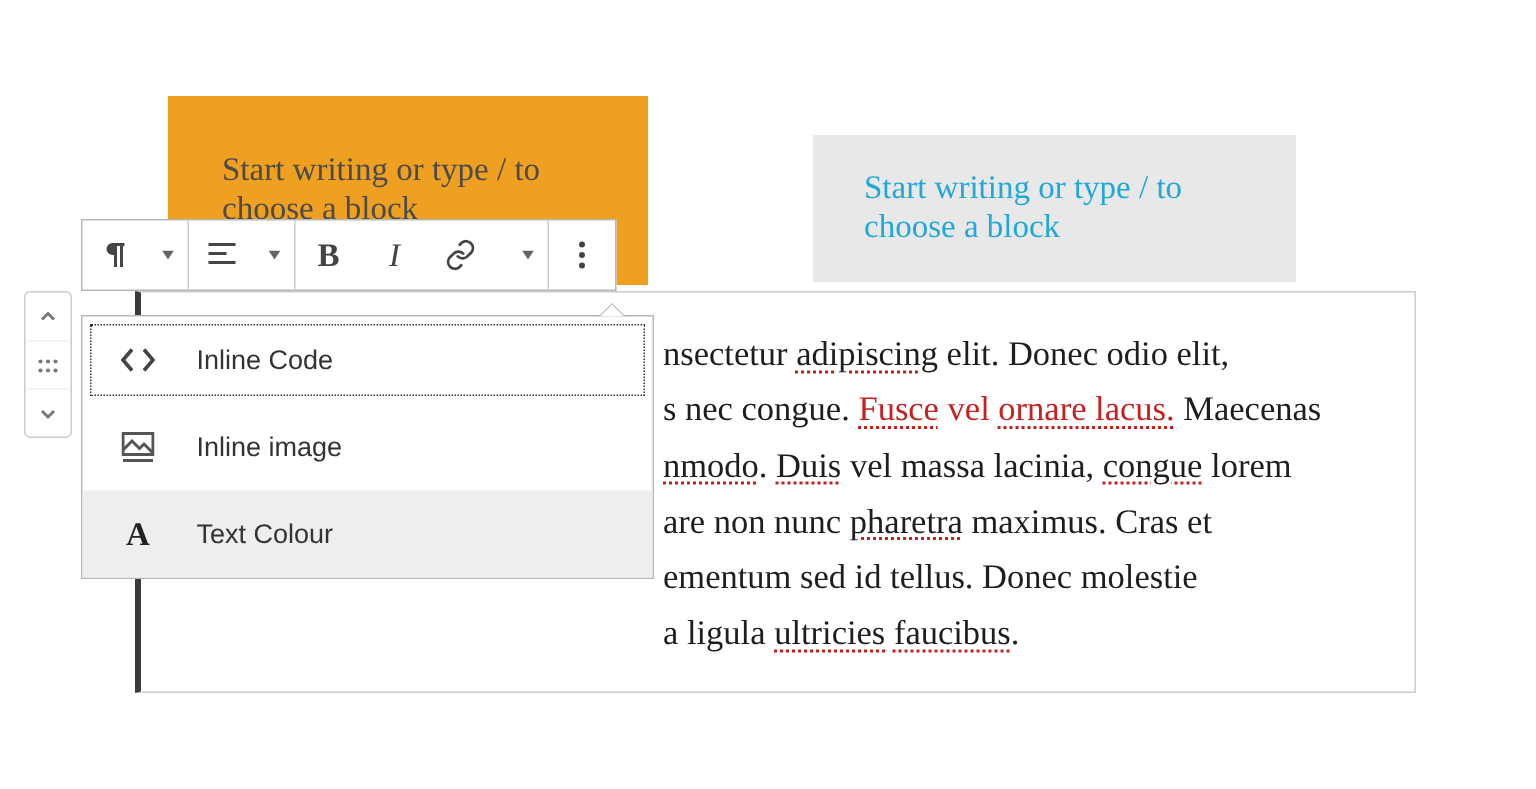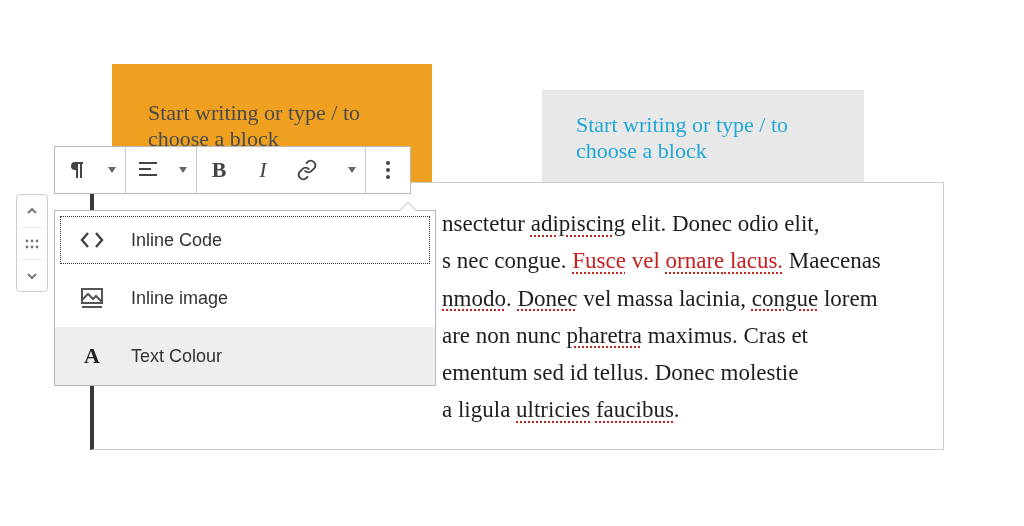--- a/index.html
+++ b/index.html
@@ -67,21 +67,21 @@
   .dd-item {
     display:flex; align-items:center; gap:24px;
     height:58px; padding:0 22px;
   }
   .dd-item .dd-icon { width:30px; display:flex; justify-content:center; color:#555; }
   .dd-item.focused { outline:1px dotted #333; outline-offset:-6px; }
   .dd-item.highlight { background:#eeeeee; }
 
   
   .para-block {
-    position:absolute; left:90px; top:182px; width:854px; height:268px;
+    position:absolute; left:90px; top:194px; width:854px; height:268px;
     border:1px solid #ccc; background:#fff;
     padding:22px 24px 0 348px;  
     font-size:23px; line-height:1.62; color:#1e1e1e;
     border-left:4px solid #3a3a3a;
     z-index:1;
   }
   .red { color:#c62020; }
   .spell { text-decoration: underline dotted #c62020 2px; text-underline-offset:4px; }
 
   
@@ -97,21 +97,21 @@
 
   <div class="ph-orange">Start writing or type / to choose a block</div>
   <div class="ph-grey">Start writing or type / to choose a block</div>
 
   <div class="para-block">
     
     <span>nsectetur </span><span class="spell">adipiscing</span><span> elit. Donec odio elit,</span><br>
     
     <span>s nec congue. </span><span class="red spell">Fusce</span><span class="red"> vel </span><span class="red spell">ornare</span><span class="red spell"> lacus.</span><span> Maecenas</span><br>
     
-    <span class="spell">nmodo</span><span>. </span><span class="spell">Donec</span><span> vel massa lacinia, </span><span class="spell">congue</span><span> lorem</span><br>
+    <span class="spell">nmodo</span><span>. </span><span class="spell">Duis</span><span> vel massa lacinia, </span><span class="spell">congue</span><span> lorem</span><br>
     
     <span>are non nunc </span><span class="spell">pharetra</span><span> maximus. Cras et</span><br>
     
     <span>ementum sed id tellus. Donec molestie</span><br>
     
     <span>a ligula </span><span class="spell">ultricies</span><span> </span><span class="spell">faucibus</span><span>.</span>
   </div>
 
   <div class="movers">
     <div>

